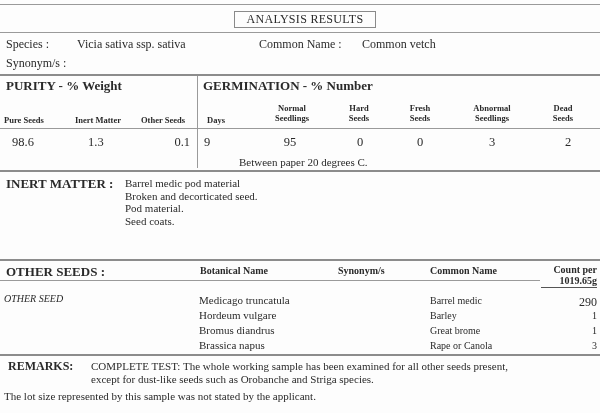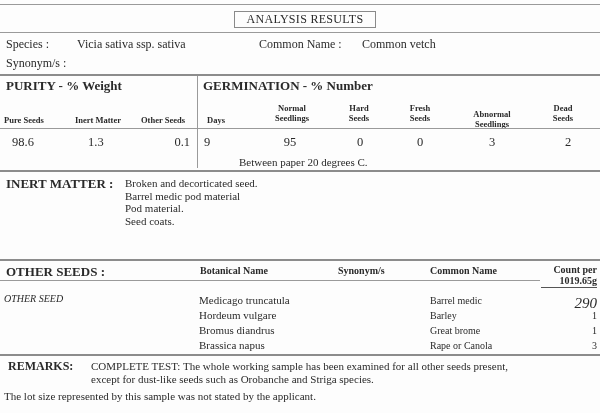--- a/index.html
+++ b/index.html
@@ -55,21 +55,21 @@
   <div>Seedlings</div>
 </div>
 <div class="abs colh" style="left:336px; top:103px; width:46px;">
   <div>Hard</div>
   <div>Seeds</div>
 </div>
 <div class="abs colh" style="left:397px; top:103px; width:46px;">
   <div>Fresh</div>
   <div>Seeds</div>
 </div>
-<div class="abs colh" style="left:461px; top:109px; width:62px;">
+<div class="abs colh" style="left:461px; top:103px; width:62px;">
   <div>Abnormal</div>
   <div>Seedlings</div>
 </div>
 <div class="abs colh" style="left:540px; top:103px; width:46px;">
   <div>Dead</div>
   <div>Seeds</div>
 </div>
 
 <div class="hr thin" style="top:128px;"></div>
 
@@ -83,22 +83,22 @@
 <div class="abs num" style="left:400px; top:135px; width:40px; text-align:center;">0</div>
 <div class="abs num" style="left:472px; top:135px; width:40px; text-align:center;">3</div>
 <div class="abs num" style="left:548px; top:135px; width:40px; text-align:center;">2</div>
 
 <div class="abs small" style="left:203px; top:156px;margin-left:36px;">Between paper 20 degrees C.</div>
 
 <div class="hr thick" style="top:170px;"></div>
 
 <div class="abs sec" style="left:6px; top:176px;">INERT MATTER :</div>
 <div class="abs small" style="left:125px; top:177px; line-height:12.5px; white-space:normal; width:300px;">
+  <div>Barrel medic pod material</div>
   <div>Broken and decorticated seed.</div>
-  <div>Barrel medic pod material</div>
   <div>Pod material.</div>
   <div>Seed coats.</div>
 </div>
 
 <div class="hr thick" style="top:259px;"></div>
 
 <div class="abs sec" style="left:6px; top:264px;">OTHER SEEDS :</div>
 <div class="abs colh" style="left:200px; top:266px; font-size:10px; text-align:left;">Botanical Name</div>
 <div class="abs colh" style="left:326px; top:266px; font-size:10px; text-align:left;padding-left:12px;">Synonym/s</div>
 <div class="abs colh" style="left:430px; top:266px; font-size:10px; text-align:left;">Common Name</div>
@@ -107,21 +107,21 @@
   <div>1019.65g</div>
 </div>
 <div class="hr thin" style="top:280px; width:540px;"></div>
 <div class="abs" style="left:541px; top:287px; width:56px; height:1px; background:#555;"></div>
 
 <div class="abs it" style="left:4px; top:293px;">OTHER SEED</div>
 
 <div>
   <div class="abs small" style="left:199px; top:294px;">Medicago truncatula</div>
   <div class="abs" style="left:430px; top:295px; font-size:10px;">Barrel medic</div>
-  <div class="abs r" style="left:550px; top:295px; width:47px; font-size:15px;font-style:italic;">290</div>
+  <div class="abs r" style="left:550px; top:295px; width:47px; font-size:12px;">290</div>
 </div>
 <div>
   <div class="abs small" style="left:199px; top:309px;">Hordeum vulgare</div>
   <div class="abs" style="left:430px; top:310px; font-size:10px;">Barley</div>
   <div class="abs r" style="left:550px; top:310px; width:47px; font-size:10px;">1</div>
 </div>
 <div>
   <div class="abs small" style="left:199px; top:324px;">Bromus diandrus</div>
   <div class="abs" style="left:430px; top:325px; font-size:10px;">Great brome</div>
   <div class="abs r" style="left:550px; top:325px; width:47px; font-size:10px;">1</div>

